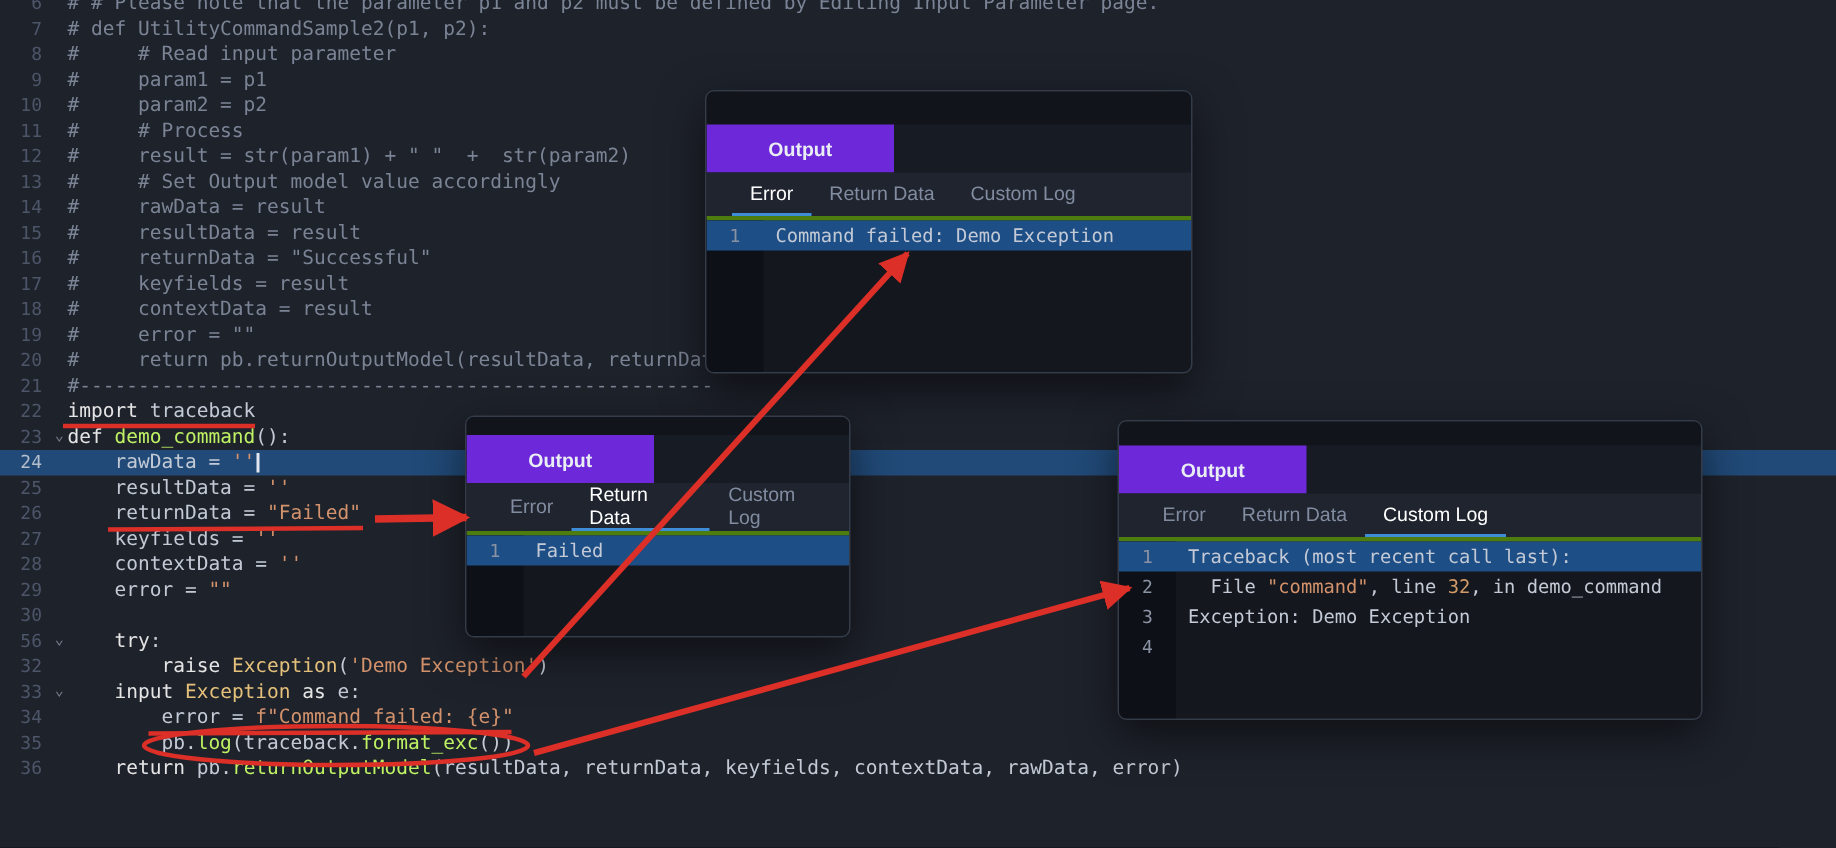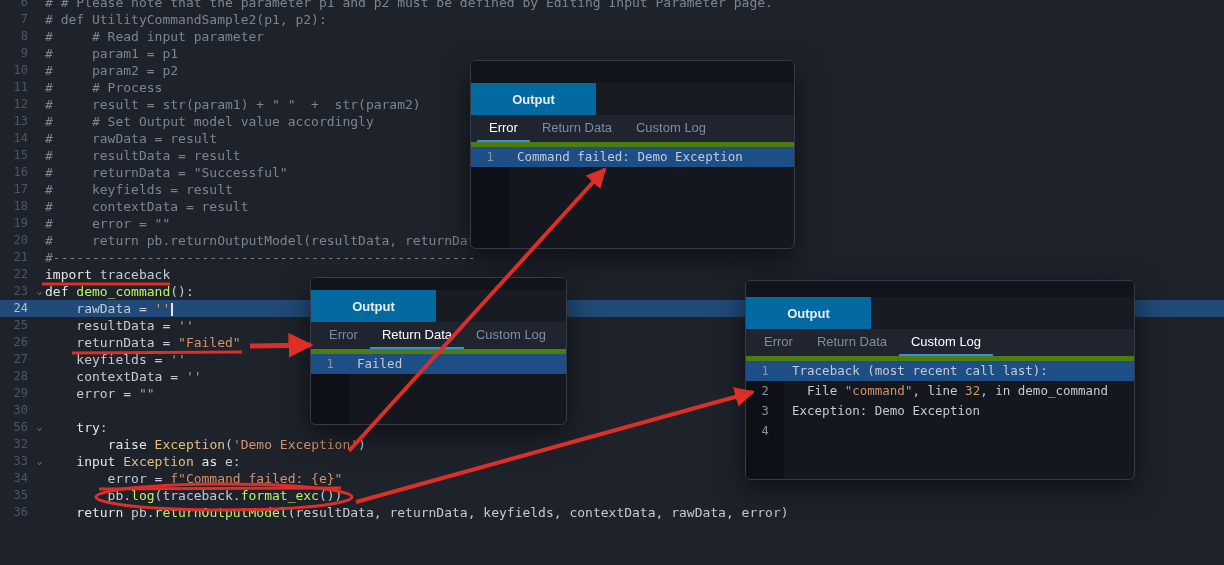--- a/index.html
+++ b/index.html
@@ -25,22 +25,22 @@
   .tk-num{color:#d19a66}
 
   
   .panel{position:absolute;display:flex;flex-direction:column;background:#14171e;border:1px solid #343b49;border-radius:6px;box-shadow:0 10px 30px rgba(0,0,0,.55);overflow:hidden;z-index:10}
   .p1{left:470px;top:60px;width:325px;height:189px}
   .p2{left:310px;top:277px;width:257px;height:148px}
   .p3{left:745px;top:280px;width:390px;height:200px}
   .ptitle{background:#11141a;flex:0 0 auto}
   .p1 .ptitle{height:22px}.p2 .ptitle{height:12px}.p3 .ptitle{height:16px}
   .ptabbar{flex:0 0 32px;background:#171b23;display:flex}
-  .ptab{width:125px;background:#0369a1;color:#e9edf4;font-size:13px;font-weight:700;display:flex;align-items:center;justify-content:center;cursor:pointer}
-  .subtabs{flex:0 0 32px;background:#1f242e;display:flex;align-items:stretch;padding-left:6px;border-bottom:5px solid #4d7c0f}
+  .ptab{width:125px;background:#6d28d9;color:#e9edf4;font-size:13px;font-weight:700;display:flex;align-items:center;justify-content:center;cursor:pointer}
+  .subtabs{flex:0 0 32px;background:#1f242e;display:flex;align-items:stretch;padding-left:17px;border-bottom:3px solid #4d7c0f}
   .subtab{display:flex;align-items:center;padding:0 12px;color:#828ca0;font-size:13px;border-bottom:2px solid transparent;cursor:pointer}
   .subtab.active{color:#ffffff;border-bottom-color:#3f8cd6}
   .pbody{flex:1 1 auto;position:relative;font-family:"DejaVu Sans Mono",monospace;font-size:12.5px}
   .pgutter-bg{position:absolute;left:0;top:0;bottom:0;width:38px;background:#0d1016}
   .prow{position:relative;display:flex;height:20px;line-height:20px;white-space:pre;color:#dde3ec}
   .prow.hl{background:#1e4e86}
   .pgut{flex:0 0 38px;text-align:center;color:#8a93a3;font-size:12px}
   .ptext{padding-left:8px}
 
   

